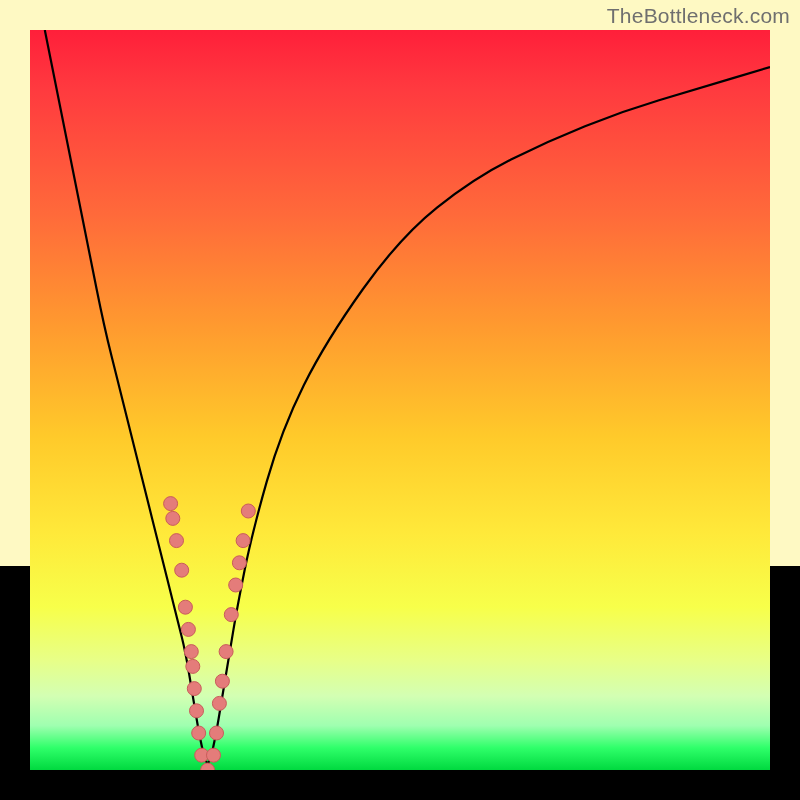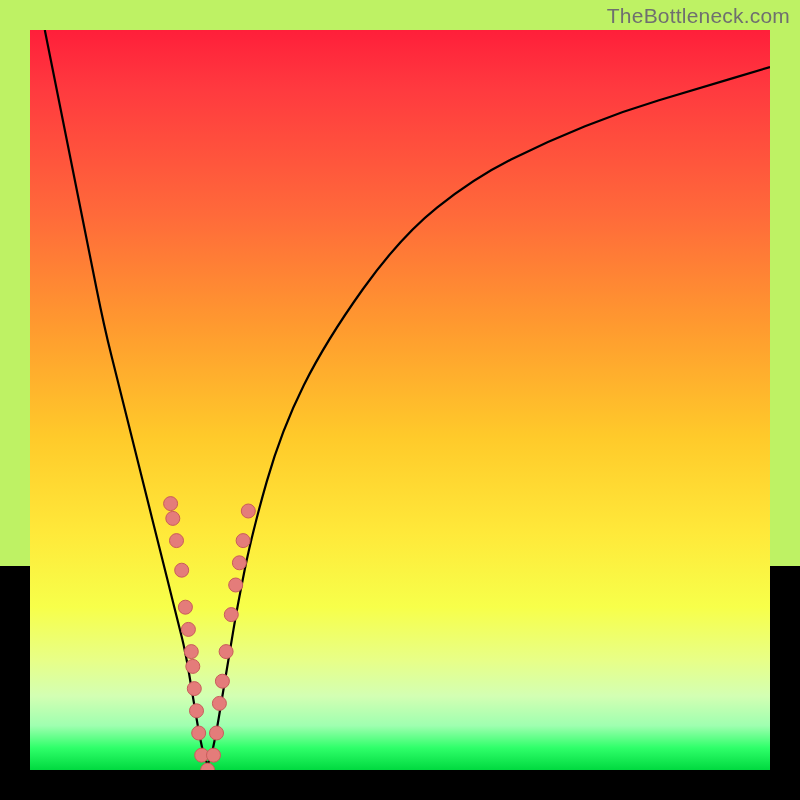--- a/index.html
+++ b/index.html
@@ -10,21 +10,21 @@
     overflow: hidden;
     background: #000;
     font-family: Arial, Helvetica, sans-serif;
   }
   .frame {
     position: absolute;
     left: 0;
     top: 0;
     width: 800px;
     height: 566px;
-    background: #bef264;
+    background: #fef9c3;
   }
   .plot {
     position: absolute;
     left: 30px;
     top: 30px;
     width: 740px;
     height: 740px;
     
     background: linear-gradient(
       to bottom,

